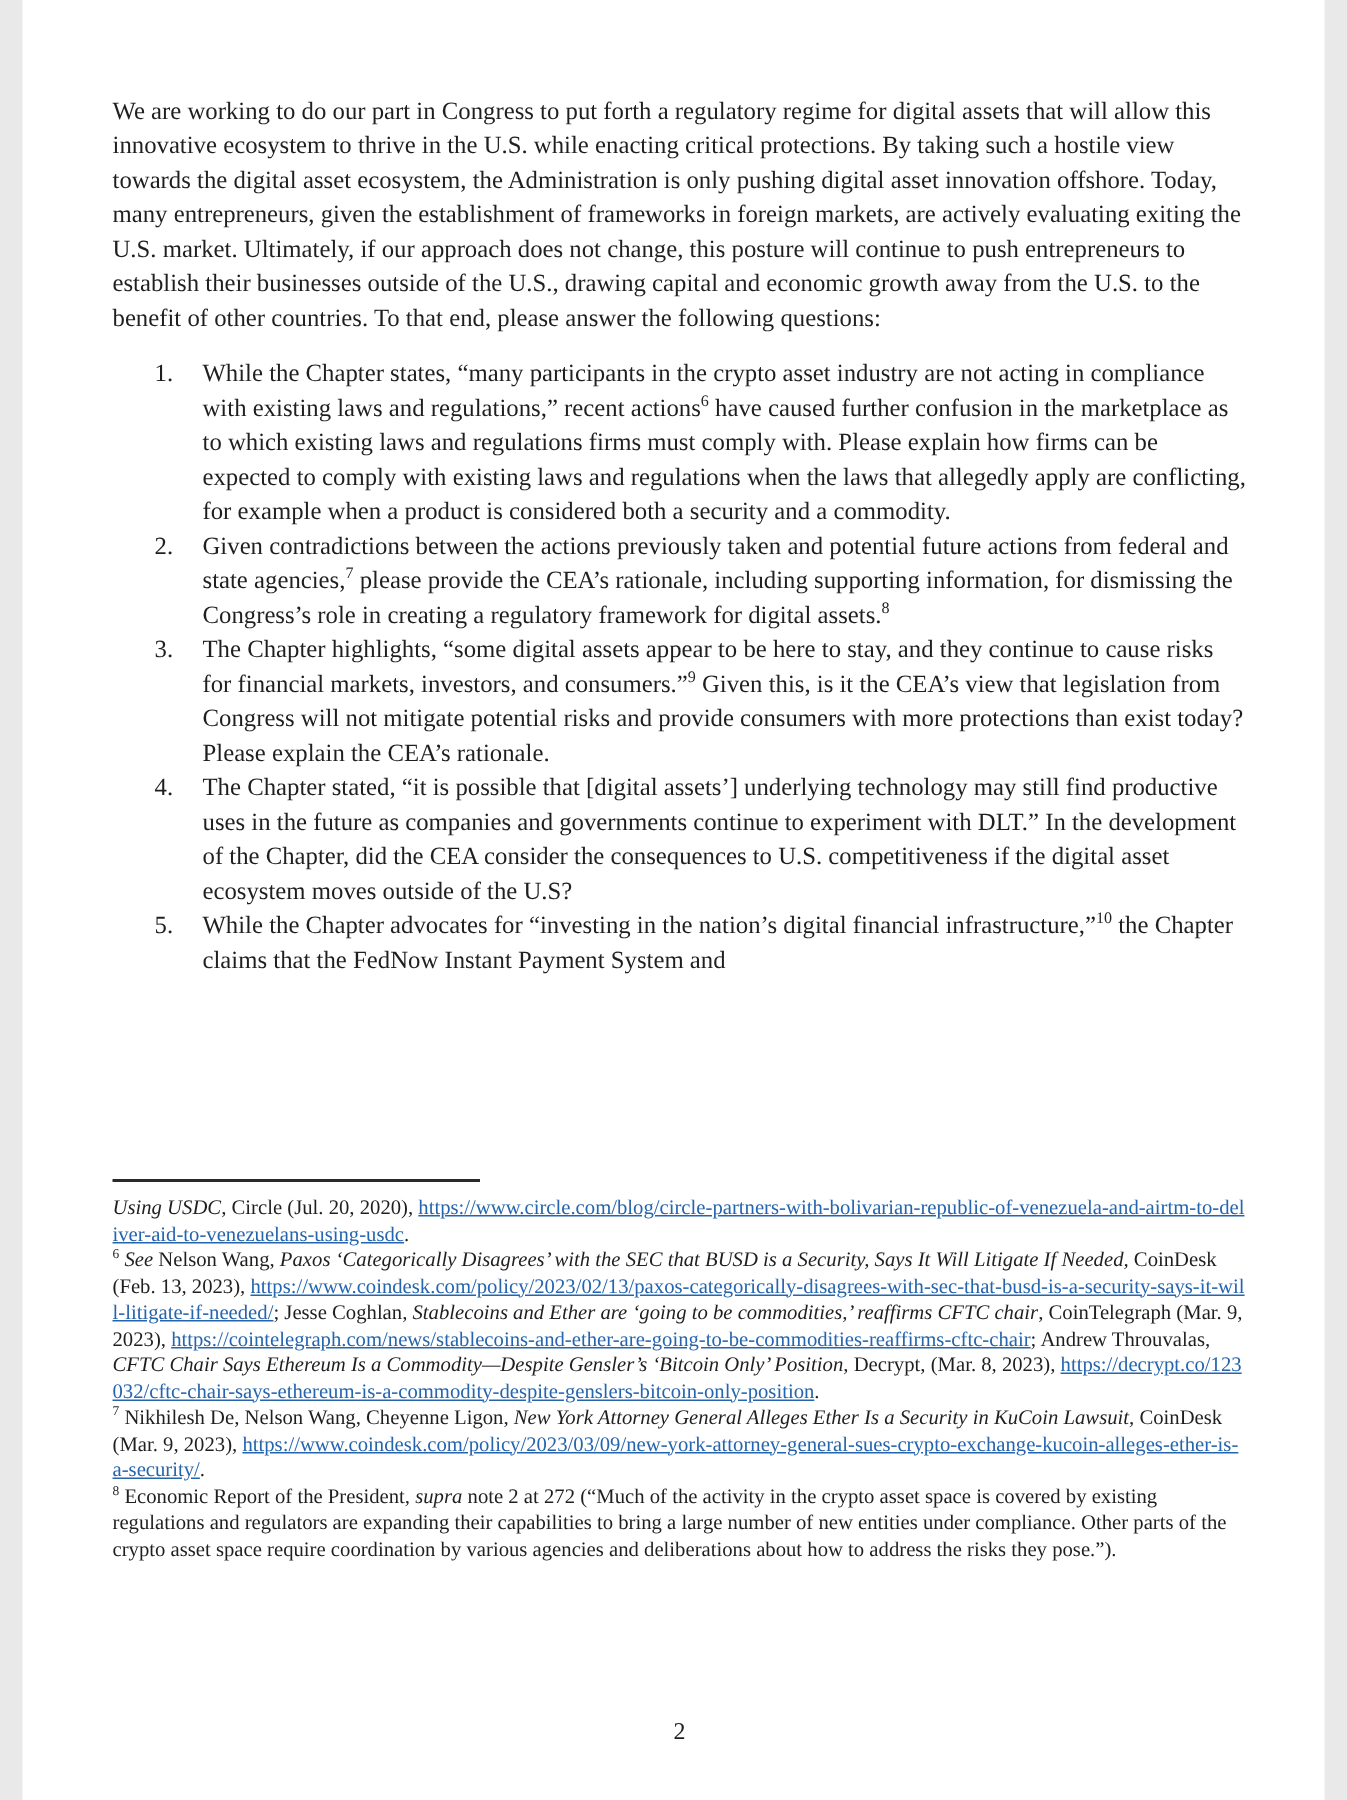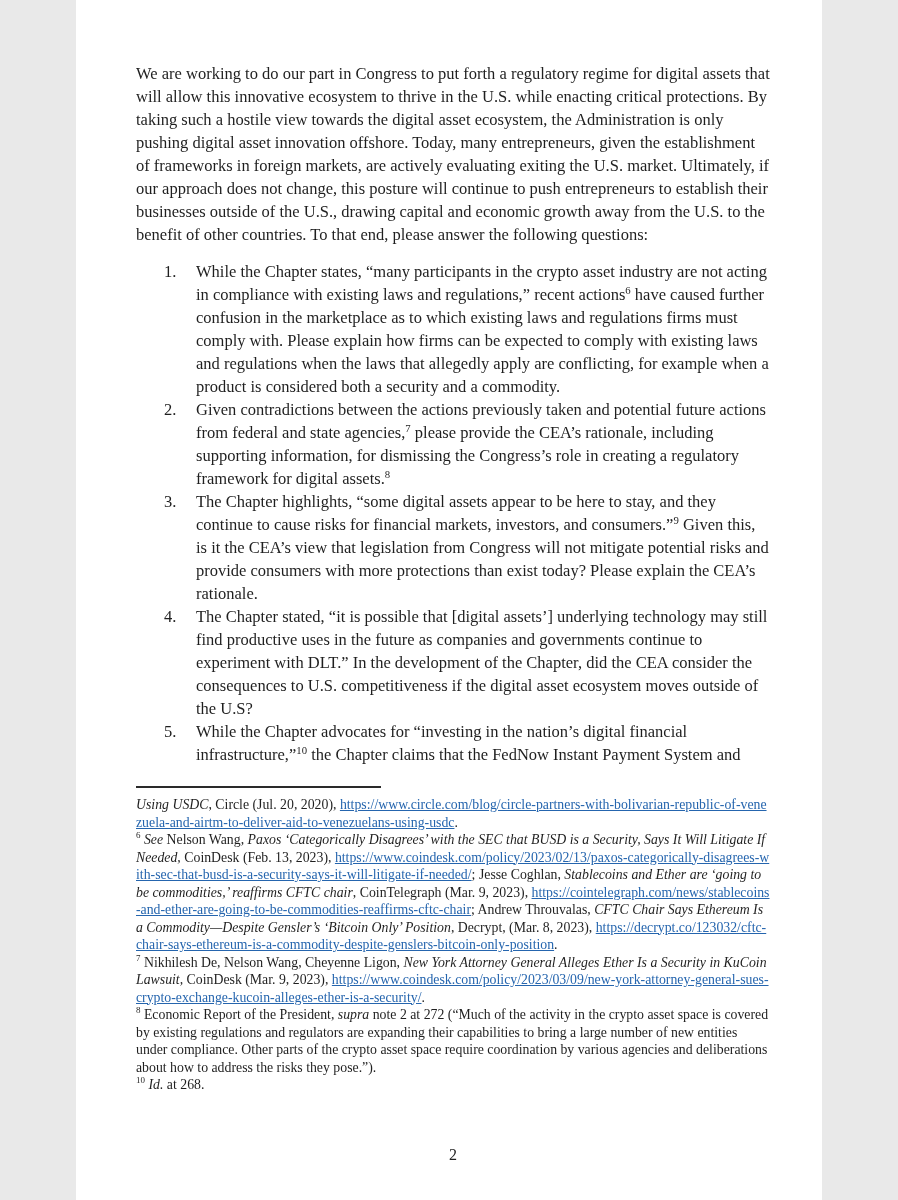--- a/index.html
+++ b/index.html
@@ -1,19 +1,19 @@
 <!DOCTYPE html>
 <html><head>
 <meta charset="utf-8">
 <style>
   * { margin: 0; padding: 0; box-sizing: border-box; }
   html, body { background: #e9e9e9; }
   .page {
     position: relative;
-    width: 746px;
+    width: 868px;
     height: 1200px;
     margin: 0 auto;
     background: #ffffff;
     overflow: hidden;
     font-family: "Liberation Serif", serif;
     color: #1f1f1f;
   }
   .content {
     position: absolute;
     left: 60px;
@@ -106,18 +106,17 @@
       </li>
     </ol>
   </section>
 
   <footer class="footnotes">
     <div class="fn-sep"></div>
     <p class="fn"><em>Using USDC</em><span>, Circle (Jul. 20, 2020), </span><a class="link" href="#">https://www.circle.com/blog/circle-partners-with-bolivarian-republic-of-venezuela-and-airtm-to-deliver-aid-to-venezuelans-using-usdc</a><span>.</span></p>
     <p class="fn"><sup>6</sup><span> </span><em>See</em><span> Nelson Wang, </span><em>Paxos ‘Categorically Disagrees’ with the SEC that BUSD is a Security, Says It Will Litigate If Needed,</em><span> CoinDesk (Feb. 13, 2023), </span><a class="link" href="#">https://www.coindesk.com/policy/2023/02/13/paxos-categorically-disagrees-with-sec-that-busd-is-a-security-says-it-will-litigate-if-needed/</a><span>; Jesse Coghlan, </span><em>Stablecoins and Ether are ‘going to be commodities,’ reaffirms CFTC chair</em><span>, CoinTelegraph (Mar. 9, 2023), </span><a class="link" href="#">https://cointelegraph.com/news/stablecoins-and-ether-are-going-to-be-commodities-reaffirms-cftc-chair</a><span>; Andrew Throuvalas, </span><em>CFTC Chair Says Ethereum Is a Commodity—Despite Gensler’s ‘Bitcoin Only’ Position</em><span>, Decrypt, (Mar. 8, 2023), </span><a class="link" href="#">https://decrypt.co/123032/cftc-chair-says-ethereum-is-a-commodity-despite-genslers-bitcoin-only-position</a><span>.</span></p>
     <p class="fn"><sup>7</sup><span> Nikhilesh De, Nelson Wang, Cheyenne Ligon, </span><em>New York Attorney General Alleges Ether Is a Security in KuCoin Lawsuit,</em><span> CoinDesk (Mar. 9, 2023), </span><a class="link" href="#">https://www.coindesk.com/policy/2023/03/09/new-york-attorney-general-sues-crypto-exchange-kucoin-alleges-ether-is-a-security/</a><span>.</span></p>
     <p class="fn"><sup>8</sup><span> Economic Report of the President, </span><em>supra</em><span> note 2 at 272 (“Much of the activity in the crypto asset space is covered by existing regulations and regulators are expanding their capabilities to bring a large number of new entities under compliance. Other parts of the crypto asset space require coordination by various agencies and deliberations about how to address the risks they pose.”).</span></p>
-    <p class="fn"><sup>10</sup><span> </span><em>Id.</em><span> at 268.</span></p>
   </footer>
 
   <div class="page-number">2</div>
 
 </div>
 
 </body></html>

